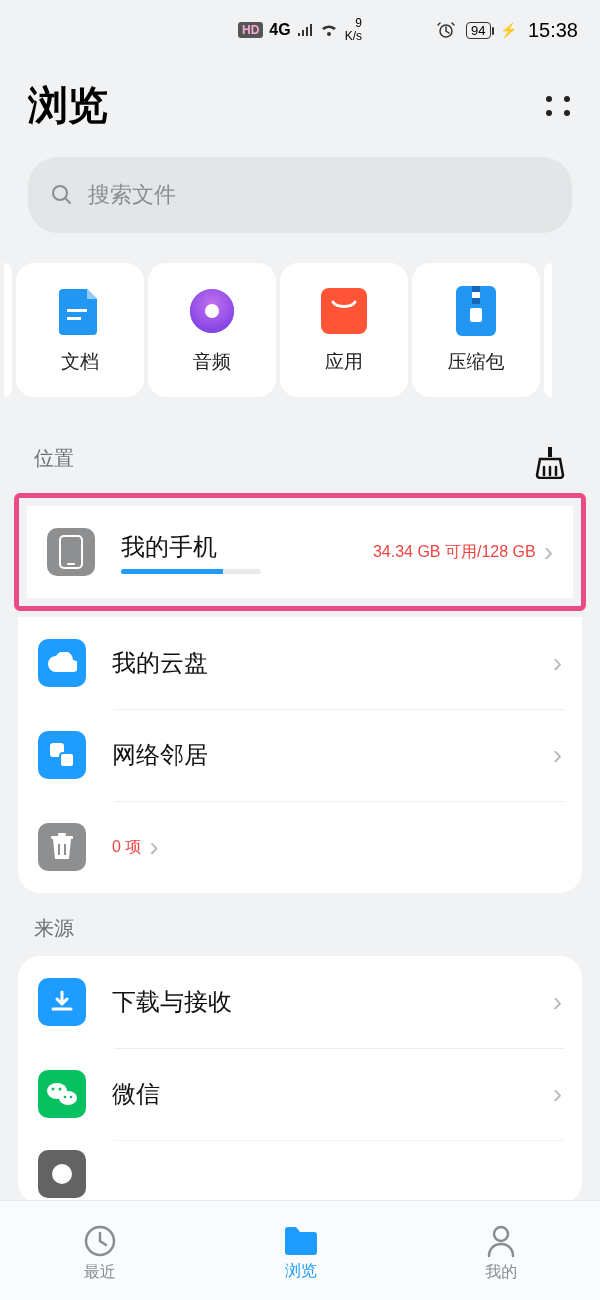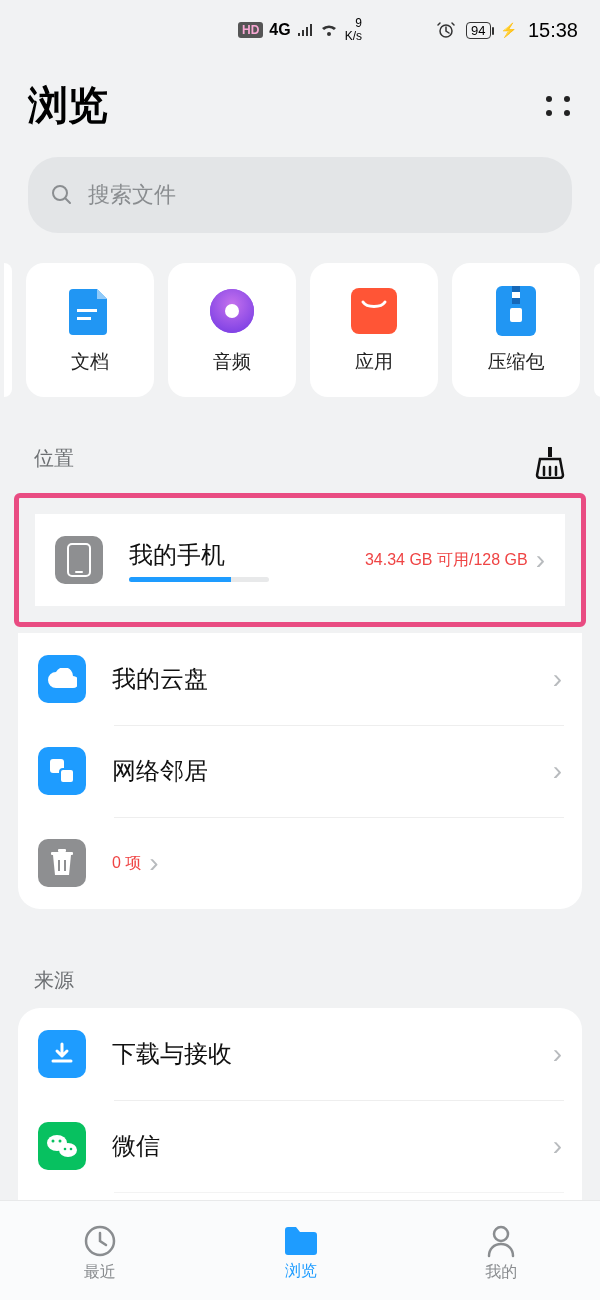--- a/index.html
+++ b/index.html
@@ -100,21 +100,21 @@
     background: transparent;
     font-size: 22px;
     color: #8a8d90;
     flex: 1;
   }
   .search input::placeholder { color: #8a8d90; }
 
   
   .cards-row {
     display: flex;
-    gap: 14px;
+    gap: 4px;
     padding: 30px 0 0 4px;
     overflow: hidden;
   }
   .card-edge {
     width: 8px;
     background: #fff;
     border-radius: 0 14px 14px 0;
     height: 134px;
     flex-shrink: 0;
   }
@@ -178,21 +178,21 @@
   }
   .storage-fill { height:100%; background:#1e9cff; width:73%; }
 
   .highlight-frame {
     border: 5px solid #e94c82;
     border-radius: 6px;
     margin: 0 14px 6px;
     padding: 0;
   }
   .highlight-frame .list-card {
-    margin: 16px;
+    margin: 8px;
     border-radius: 0;
   }
   .highlight-frame .list-item { border-radius: 0; }
   .loc-card-main .list-item:first-child { border-radius: 22px 22px 0 0; }
   .loc-card-main .list-item:last-child { border-radius: 0 0 22px 22px; }
 
   
   .bottom-nav {
     position: absolute;
     left:0; right:0; bottom:0;
@@ -393,21 +393,21 @@
           <path d="M9 11v11M15 11v11" stroke="#8e8f91" stroke-width="2"></path>
         </svg>
     </div>
     <div class="li-right">
       <div class="li-sub">0 项</div>
       <span class="chevron">›</span>
     </div>
   </div>
 </div>
 
-<div class="section-head" style="padding-top:58px;">
+<div class="section-head" style="padding-top:22px;">
   <div class="section-title">来源</div>
 </div>
 
 <div class="list-card">
   <div class="list-item">
     <div class="li-icon" style="background:#1e9cff;">
       <svg width="26" height="26" viewBox="0 0 26 26">
           <path d="M13 3v12m0 0l-5-5m5 5l5-5M4 20h18" stroke="#fff" stroke-width="3" fill="none" stroke-linecap="round" stroke-linejoin="round"></path>
         </svg>
     </div>

